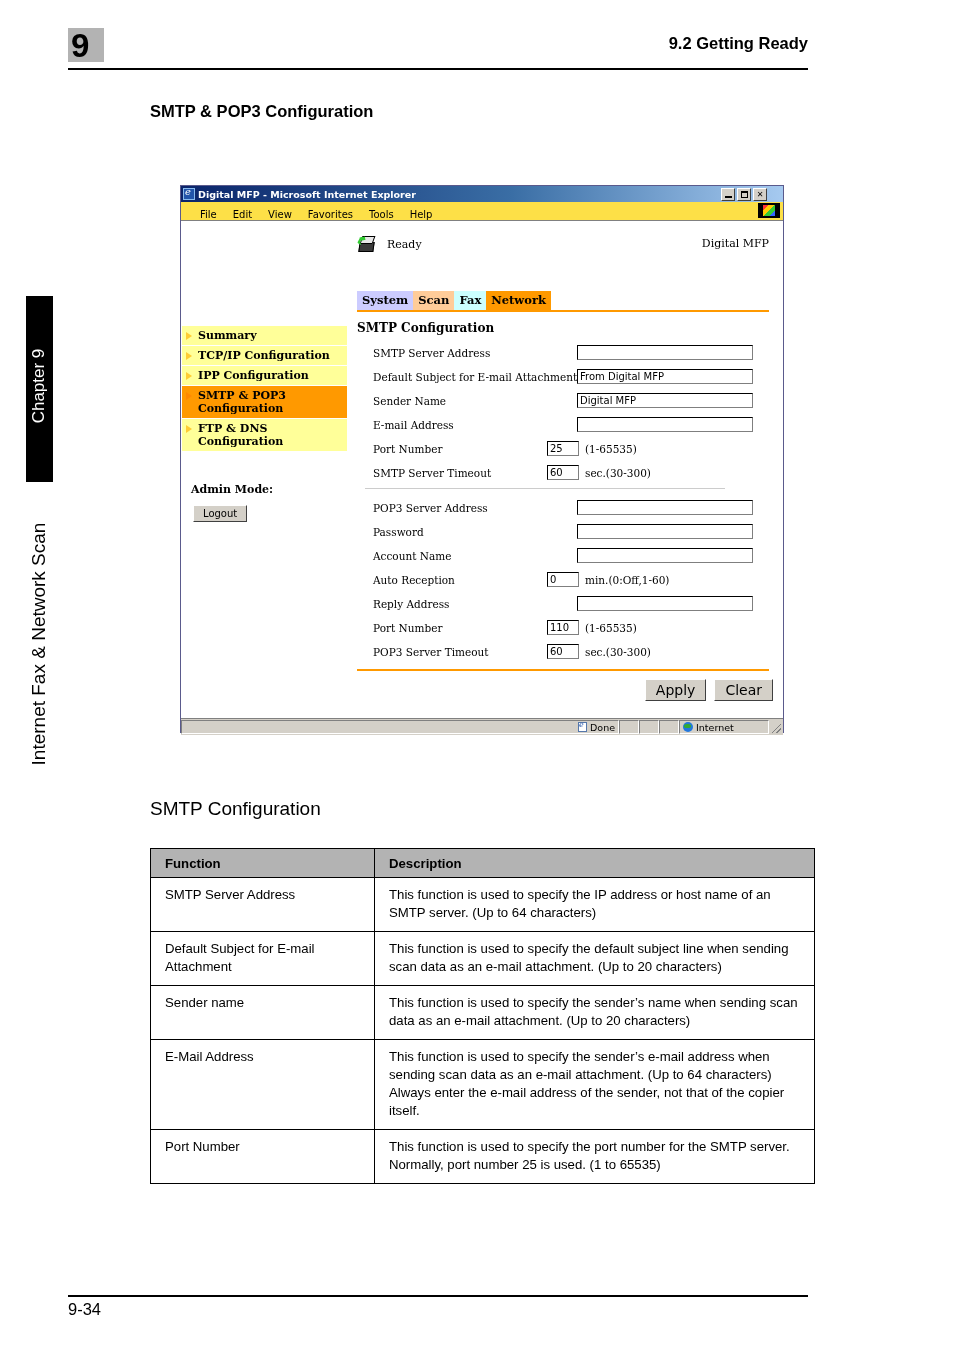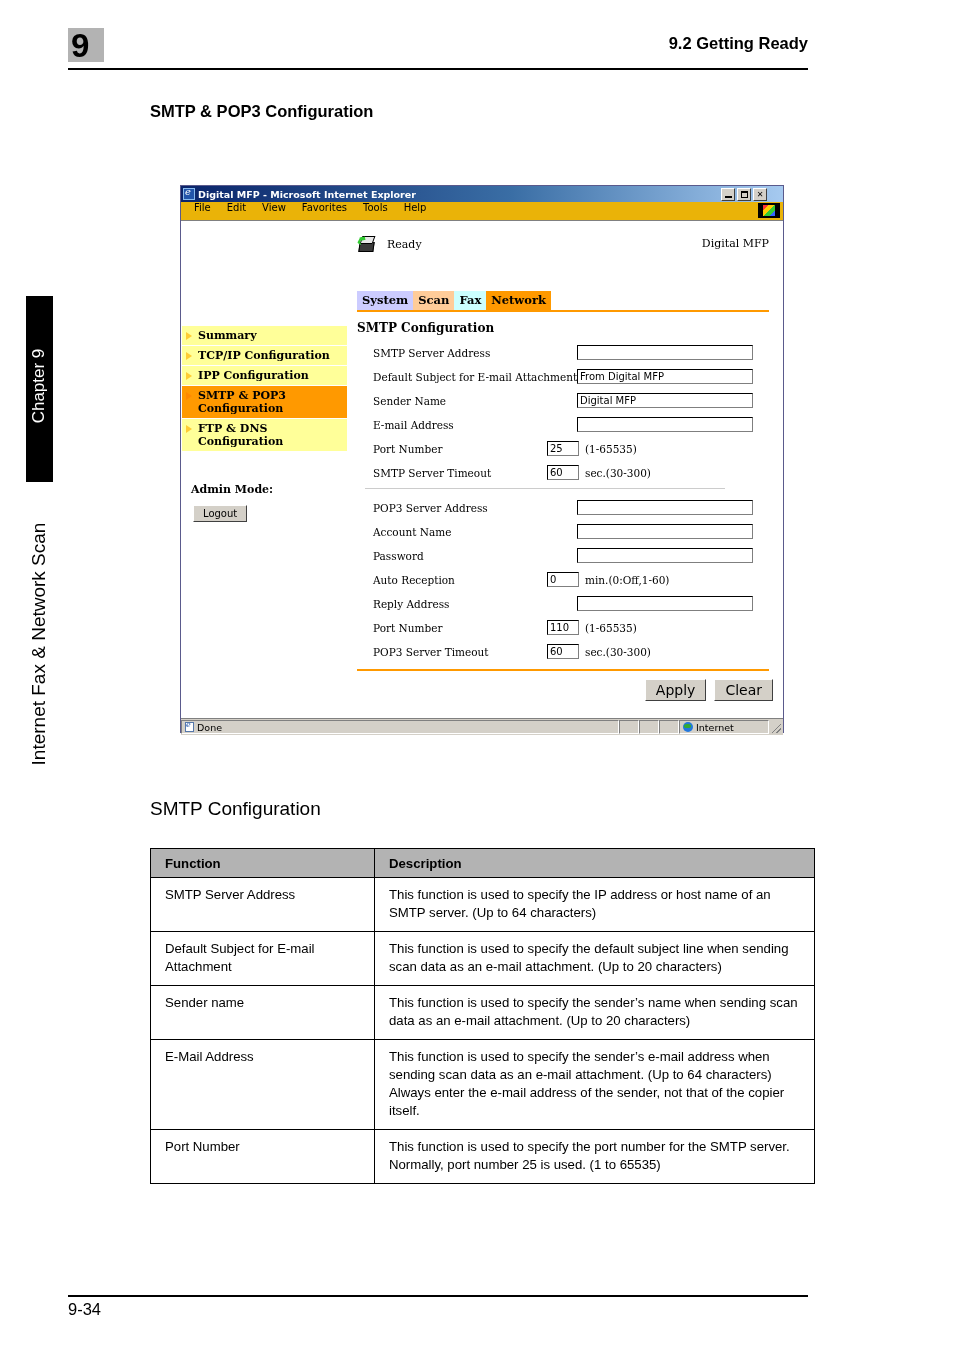--- a/index.html
+++ b/index.html
@@ -170,25 +170,25 @@
   }
   .win-btn.min::after {
     content:""; position:absolute; left:3px; bottom:2px; width:7px; height:2px; background:#000;
   }
   .win-btn.max::after {
     content:""; position:absolute; left:3px; top:2px; width:7px; height:7px;
     border:1px solid #000; border-top-width:2px; box-sizing:border-box;
   }
   .menu-bar {
     height: 18px;
-    background: #eab308;
+    background: #fde047;
     border-bottom: 1px solid #808080;
     display: flex;
-    align-items: flex-start;
-    padding-left: 5px;
+    align-items: flex-end;
+    padding-left: 11px;
     position: relative;
   }
   .menu-item {
     font-size: 10px;
     color: #000;
     padding: 0 8px;
     white-space: nowrap;
   }
   .menu-logo {
     position: absolute;
@@ -422,21 +422,21 @@
   .sb-pane {
     border: 1px solid;
     border-color: #808080 #ffffff #ffffff #808080;
     height: 14px;
     box-sizing: border-box;
     display: flex; align-items: center;
     padding: 0 3px;
     gap: 3px;
     overflow: hidden;
   }
-  .sb-main { flex: 1 1 auto; }
+  .sb-main { flex: 1 1 auto; justify-content: flex-end; }
   .sb-blank { width: 20px; }
   .sb-zone { width: 90px; }
   .sb-grip {
     width: 14px; height: 14px;
     position: relative;
   }
   .sb-grip::after {
     content: "";
     position: absolute; right: 2px; bottom: 1px;
     width: 9px; height: 9px;
@@ -642,25 +642,25 @@
       </div>
 
       <div class="panel-divider"></div>
 
 
       <div class="form-row">
         <span class="form-label">POP3 Server Address</span>
         <span class="form-field f-wide"></span>
       </div>
       <div class="form-row">
+        <span class="form-label">Password</span>
+        <span class="form-field f-wide"></span>
+      </div>
+      <div class="form-row">
         <span class="form-label">Account Name</span>
-        <span class="form-field f-wide"></span>
-      </div>
-      <div class="form-row">
-        <span class="form-label">Password</span>
         <span class="form-field f-wide"></span>
       </div>
       <div class="form-row">
         <span class="form-label">Auto Reception</span>
         <span class="form-field f-small">0</span>
         <span class="form-suffix">min.(0:Off,1-60)</span>
       </div>
       <div class="form-row">
         <span class="form-label">Reply Address</span>
         <span class="form-field f-wide"></span>

